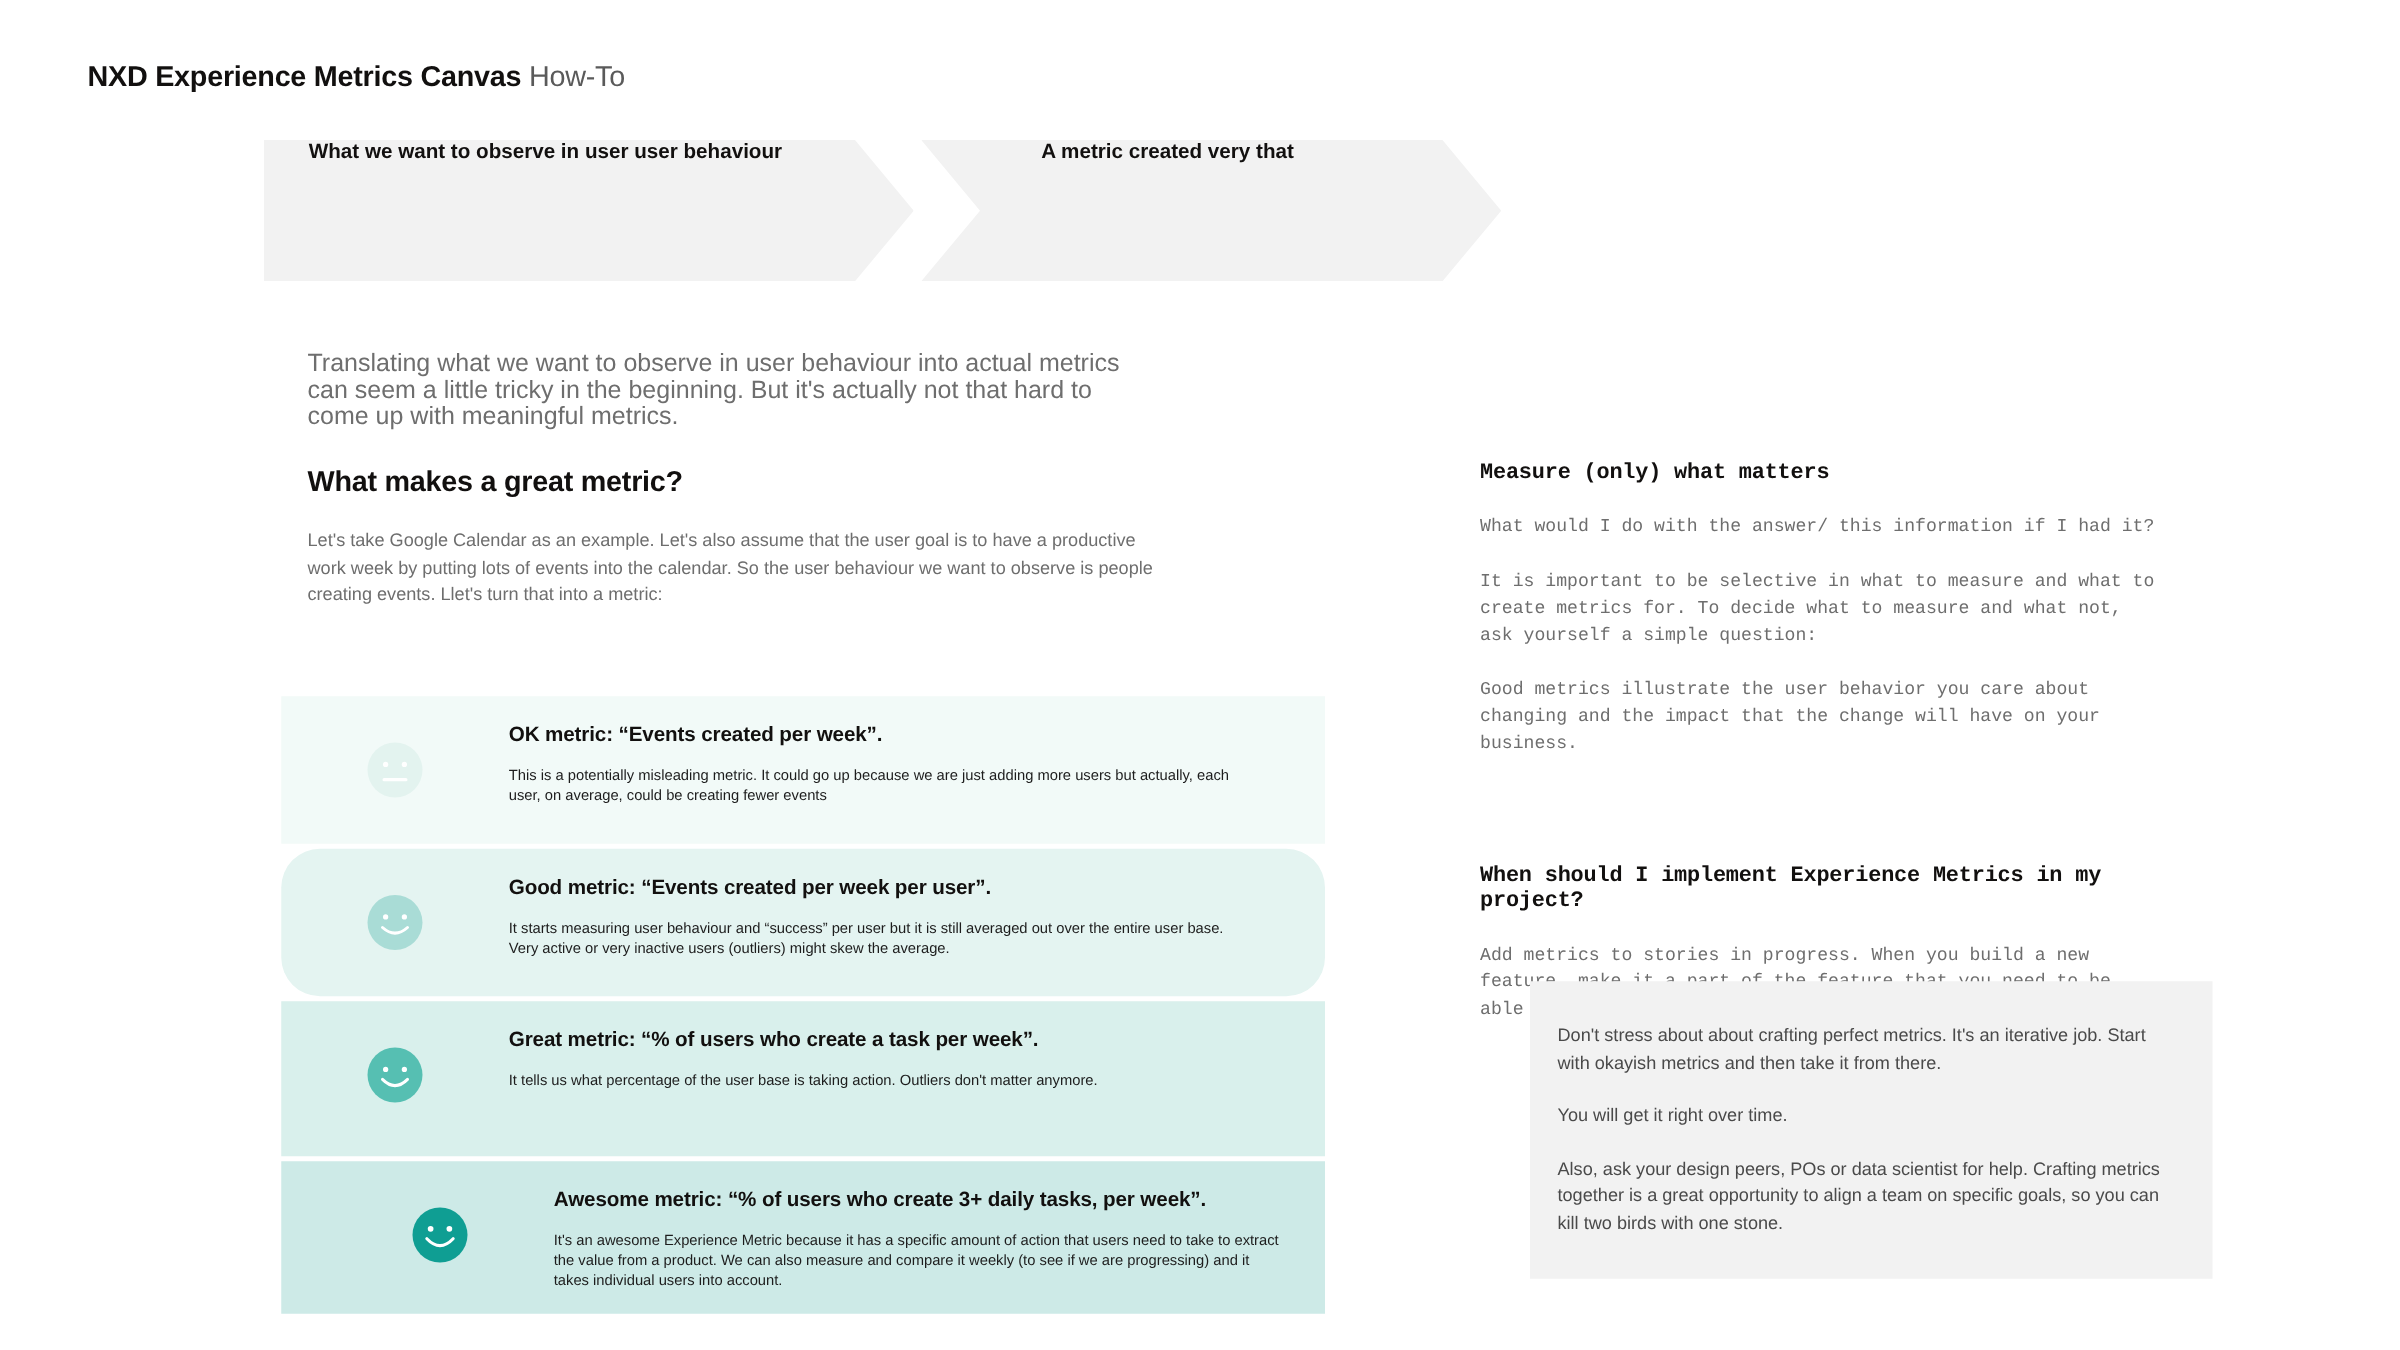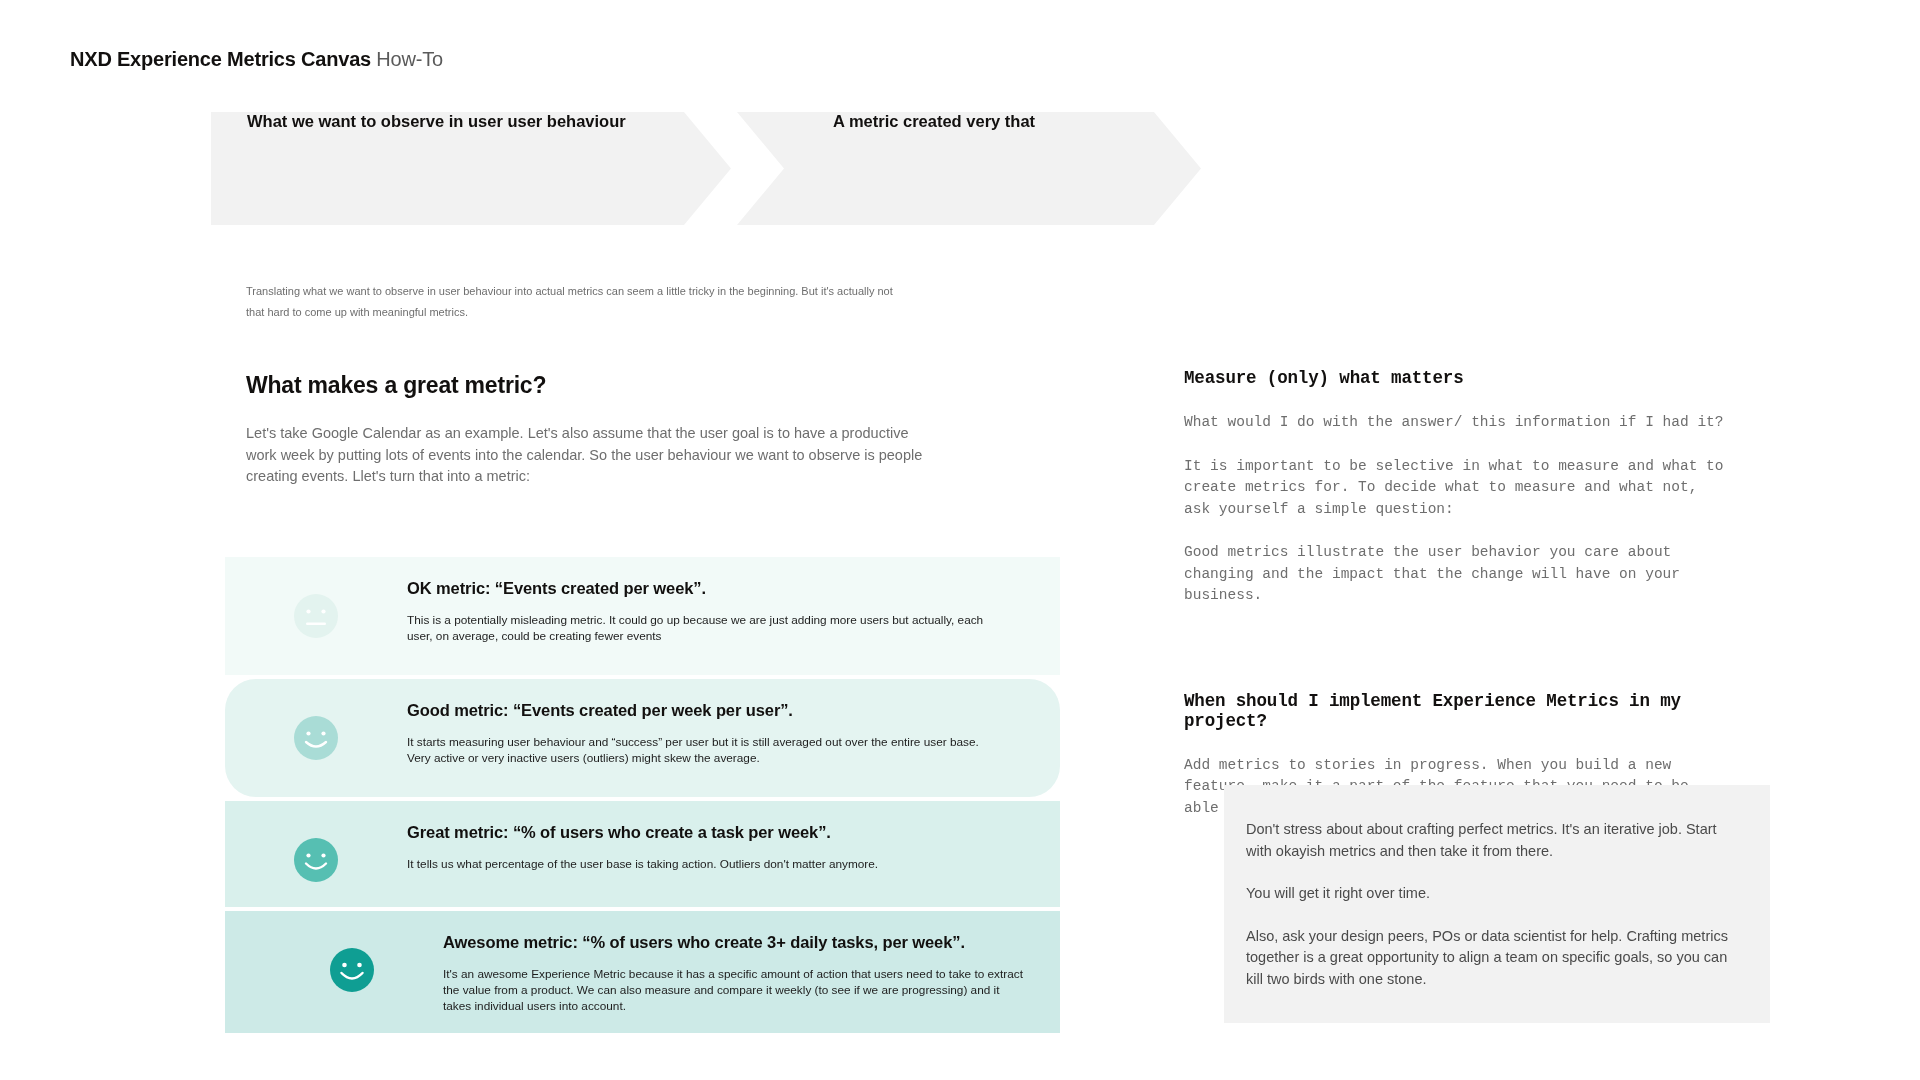--- a/index.html
+++ b/index.html
@@ -16,21 +16,21 @@
     position: relative;
     width: 1920px;
     height: 1080px;
   }
 
   
   .header {
     position: absolute;
     left: 70px;
     top: 48px;
-    font-size: 20px;
+    font-size: 23px;
     letter-spacing: -0.2px;
     white-space: nowrap;
   }
   .header .brand {
     font-weight: bold;
     color: #12100f;
   }
   .header .sub {
     font-weight: normal;
     color: #5a5a5a;
@@ -70,21 +70,21 @@
   }
   .chev-1 .chev-label { margin-left: 36px; }
   .chev-2 .chev-label { margin-left: 96px; }
 
   
   .intro {
     position: absolute;
     left: 246px;
     top: 281px;
     width: 660px;
-    font-size: 11px;
+    font-size: 20px;
     line-height: 21px;
     color: #6e6e6e;
   }
 
   
   .left-col {
     position: absolute;
     left: 246px;
     top: 372px;
     width: 680px;
@@ -134,21 +134,21 @@
   }
   .card-desc {
     font-size: 11.8px;
     line-height: 16px;
     color: #1d1d1d;
     max-width: 580px;
   }
 
   .card-1 { background: #f2faf8; height: 118px; }
   .card-2 { background: #e4f4f1; height: 118px; border-radius: 31px; }
-  .card-3 { background: #d9f0ec; height: 106px; }
+  .card-3 { background: #d9f0ec; height: 124px; }
   .card-4 { background: #cdeae7; height: 122px; padding-left: 36px; }
 
   .face { display: block; }
 
   
   .right-col {
     position: absolute;
     left: 1184px;
     top: 368px;
     width: 545px;

